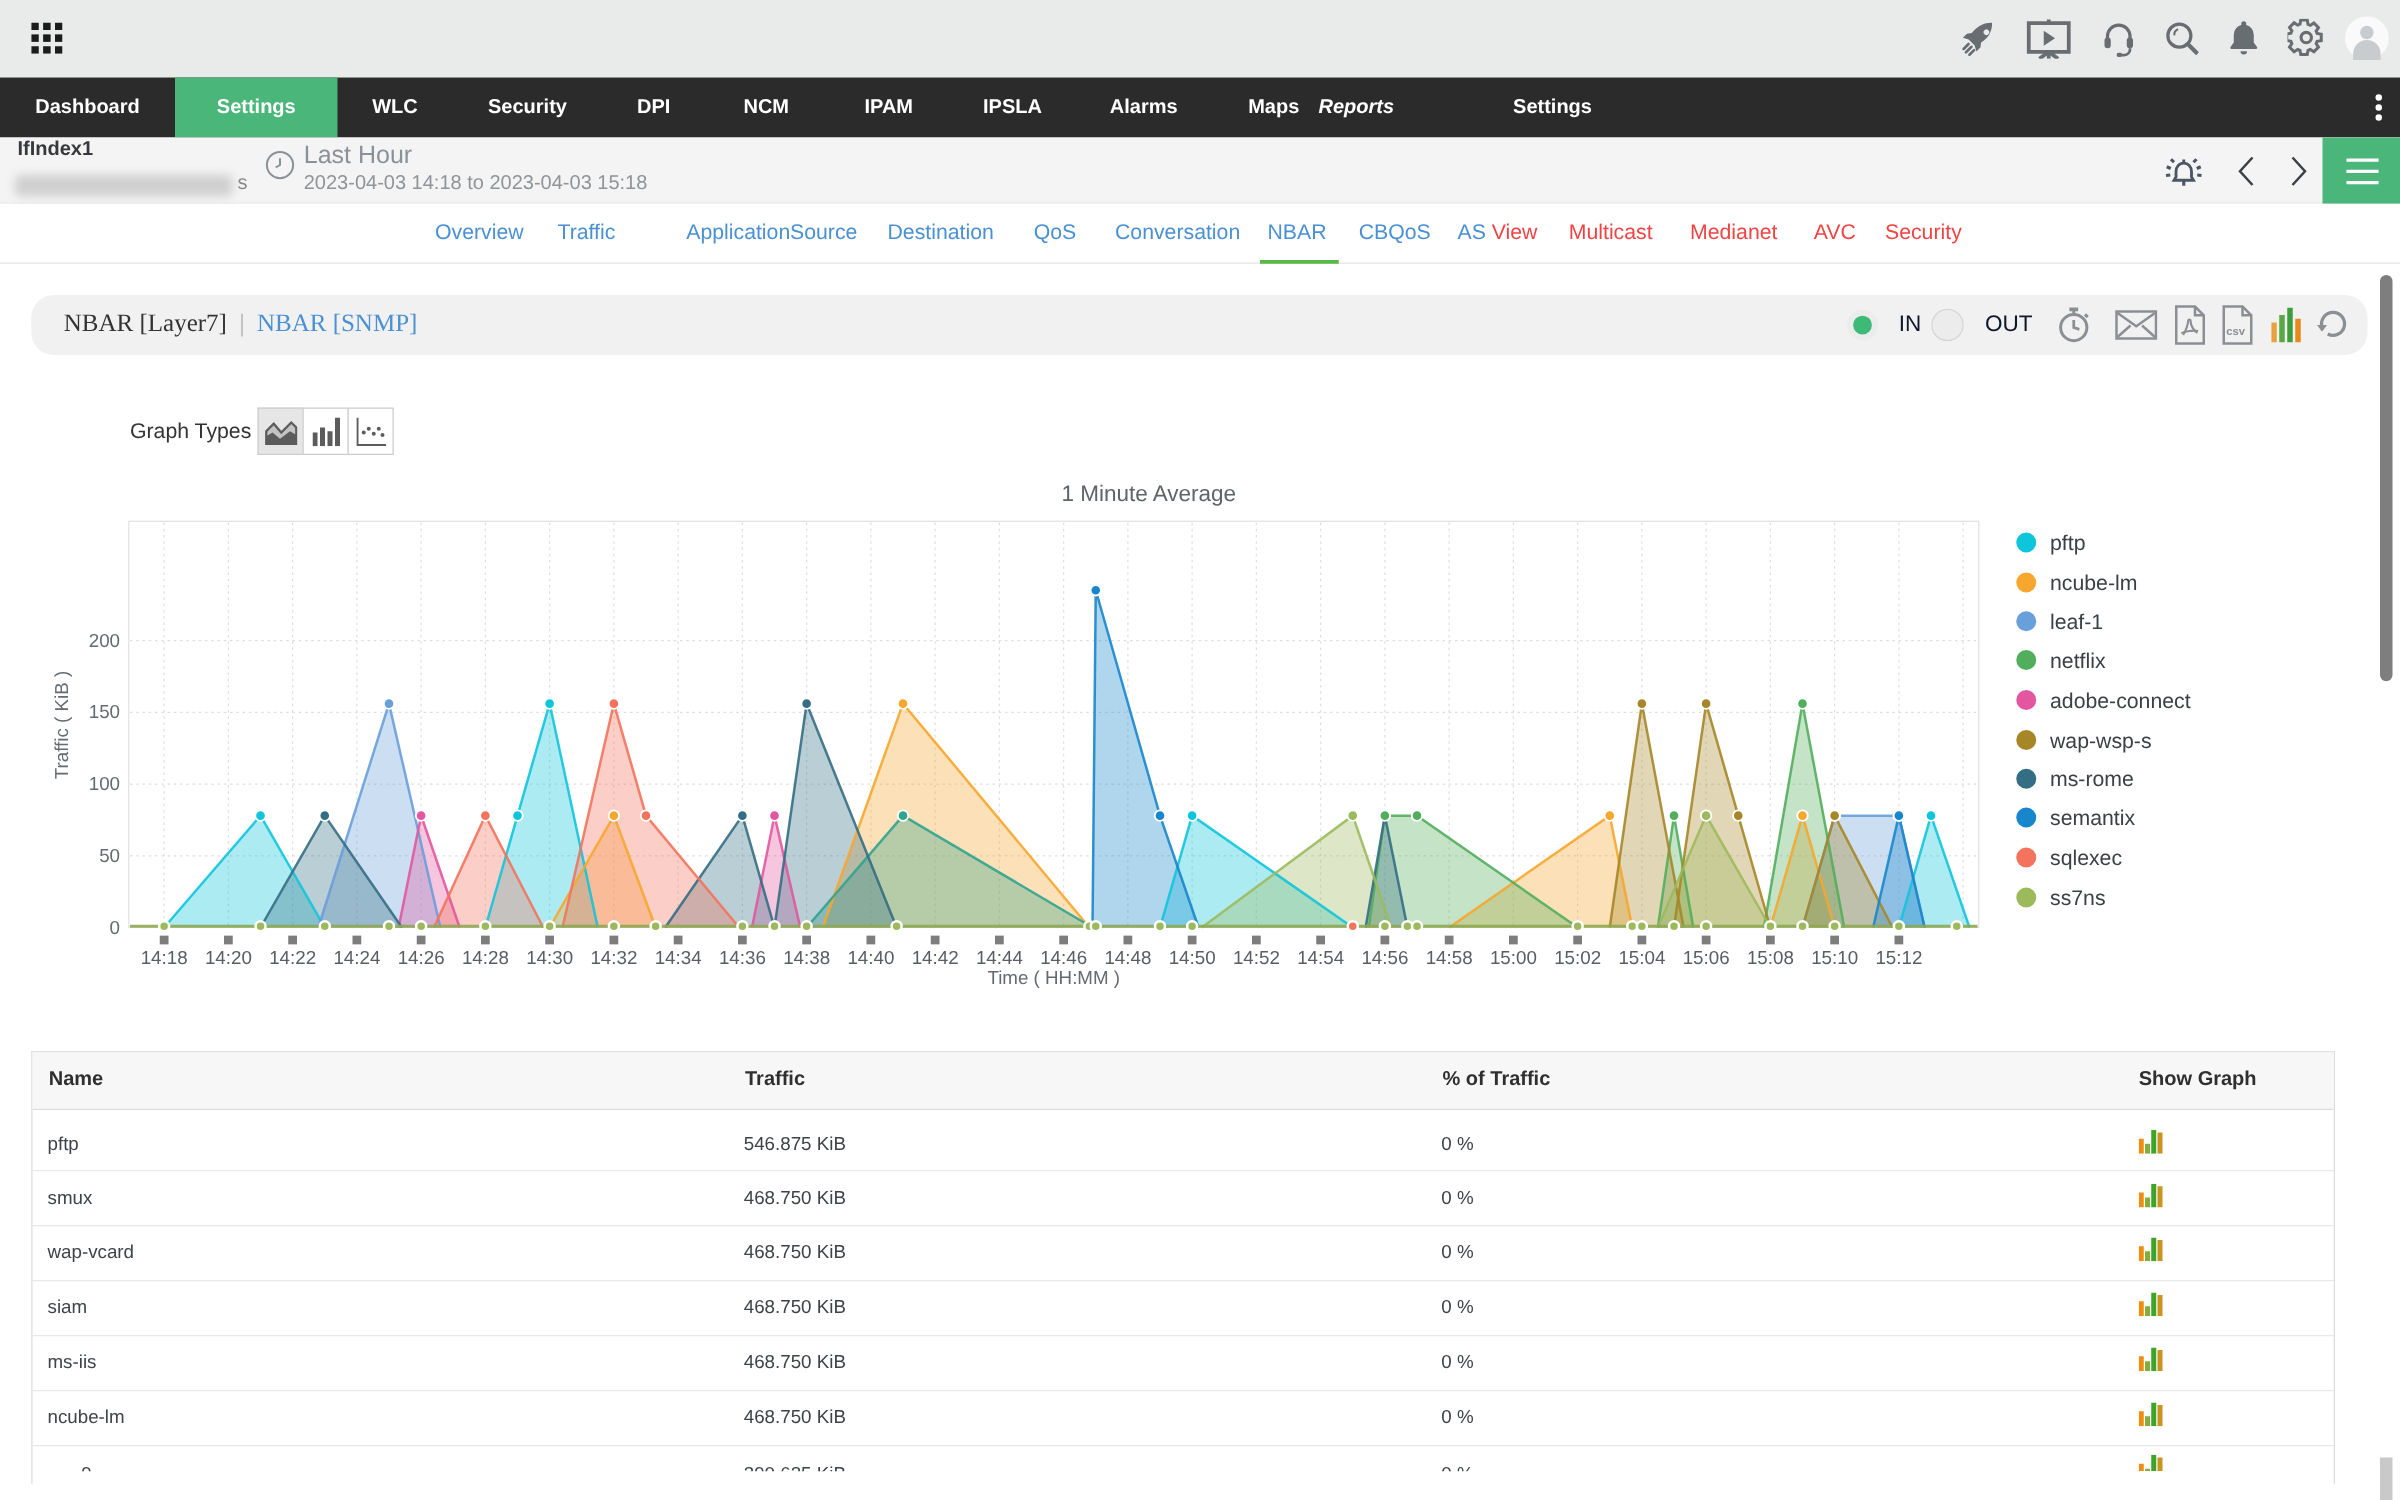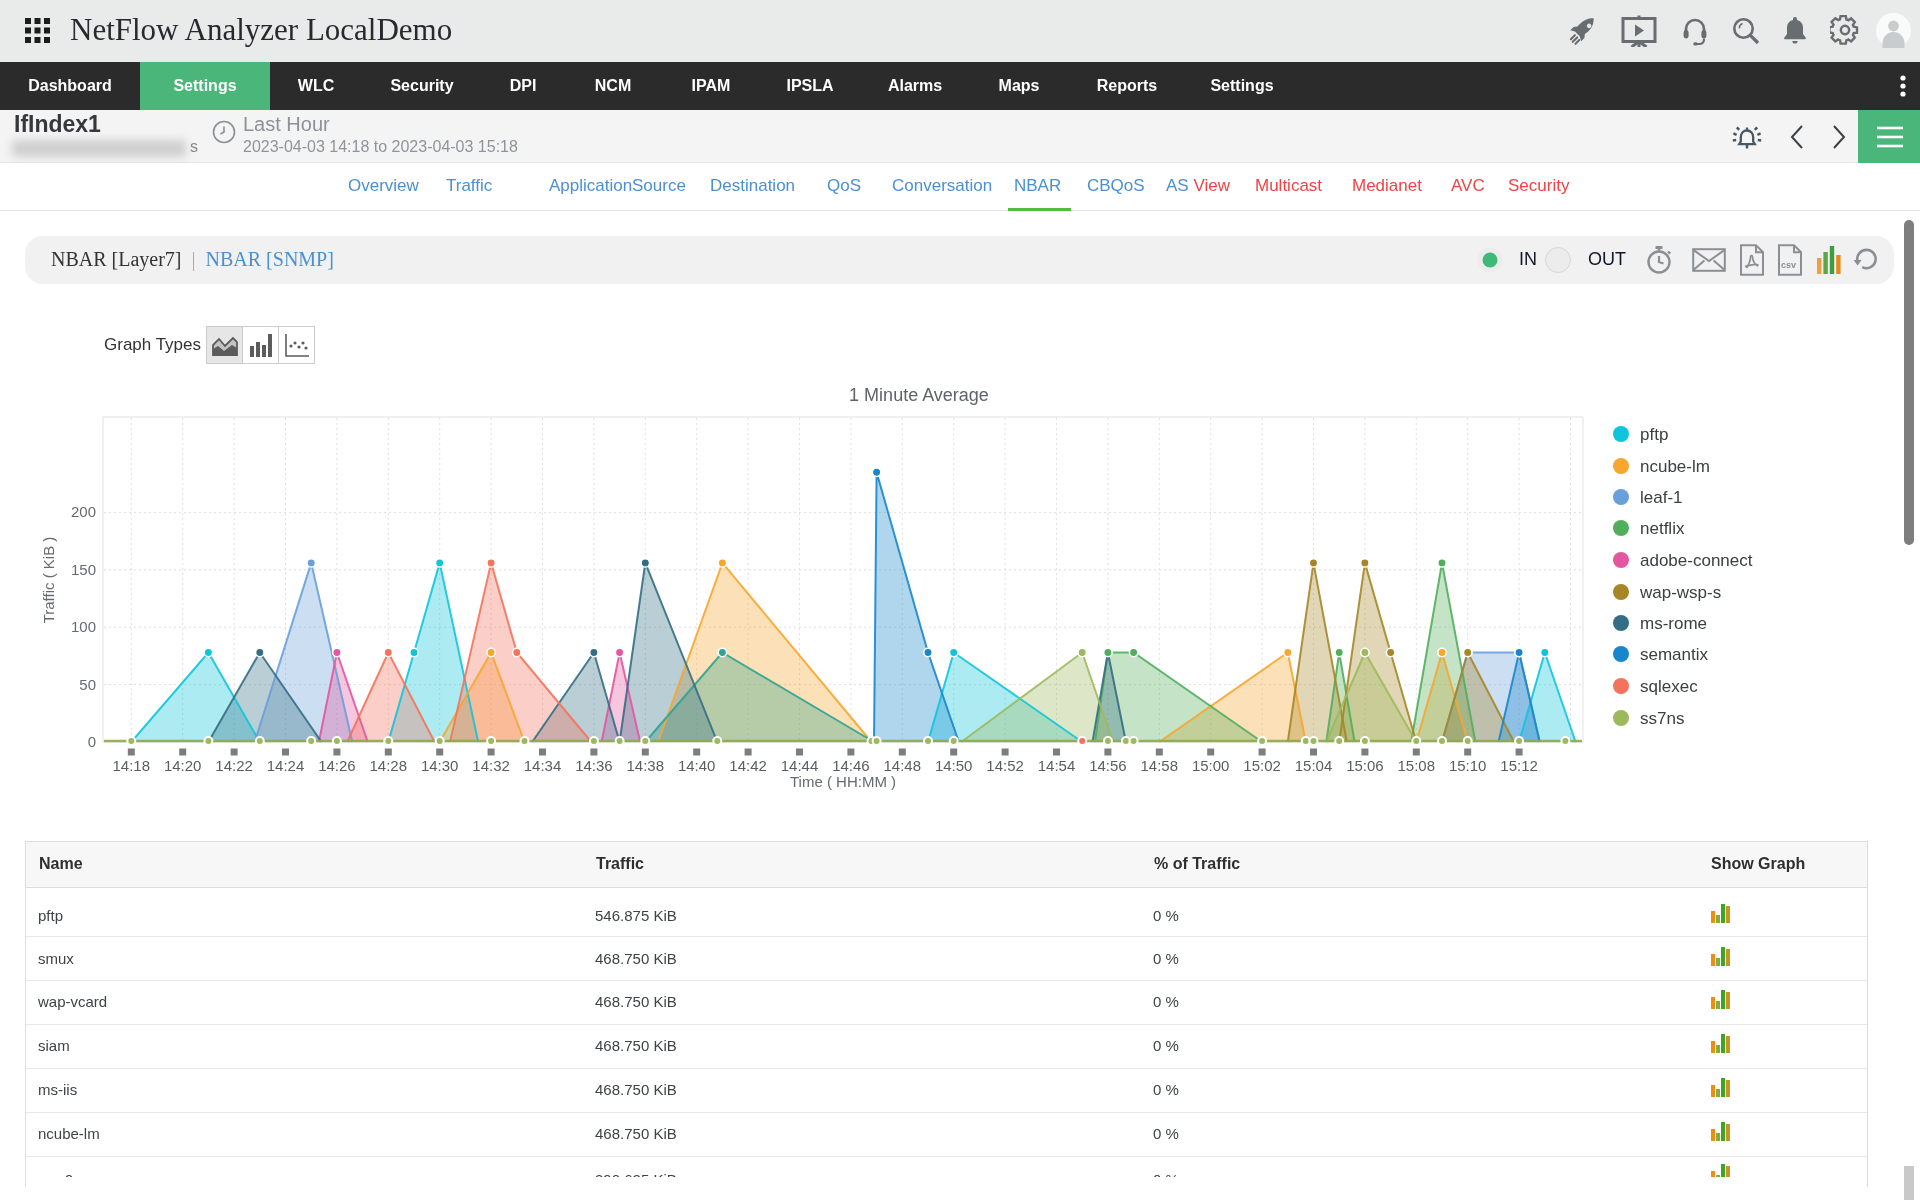--- a/index.html
+++ b/index.html
@@ -10,21 +10,21 @@
 #topbar { position:absolute; left:0; top:0; width:1920px; height:62px; background:#e9eaea; }
 #brand { position:absolute; left:70px; top:12px; font-family:"Liberation Serif", serif;
   font-size:31px; color:#26292e; }
 
 #nav { position:absolute; left:0; top:62px; width:1920px; height:48px; background:#2b2b2b; }
 .navitem { position:absolute; top:0; height:48px; line-height:48px; color:#fff;
   font-size:16px; font-weight:600; text-align:center; }
 #nav-inv { background:#4bb679; }
 
 #subhead { position:absolute; left:0; top:110px; width:1920px; height:53px; background:#f4f4f5; border-bottom:1px solid #e7e7e7; }
-#ifindex { position:absolute; left:14px; top:1px; font-size:23px; font-weight:bold; color:#36383b; }
+#ifindex { position:absolute; left:14px; top:1px; font-size:16px; font-weight:bold; color:#36383b; }
 #blurbox { position:absolute; left:12px; top:30px; width:174px; height:17px; background:#cfcfcf; filter:blur(4px); border-radius:4px; }
 #blurS { position:absolute; left:190px; top:28px; font-size:16px; color:#888; }
 #lasthour { position:absolute; left:243px; top:3px; font-size:20px; color:#8b9198; }
 #daterange { position:absolute; left:243px; top:28px; font-size:16px; color:#8f9499; }
 #greenbox { position:absolute; left:1858px; top:110px; width:62px; height:53px; background:#4bb679; }
 
 #tabs { position:absolute; left:0; top:163px; width:1920px; height:48px; background:#fff; border-bottom:1px solid #e3e3e3; }
 .tab { position:absolute; top:0; height:48px; line-height:46px; font-size:17px; color:#4a90d2; }
 .tabdark { color:#ef4444; }
 #nbar-underline { position:absolute; left:1008px; top:45px; width:63px; height:3px; background:#58b947; }
@@ -57,21 +57,20 @@
         <rect x="9.5" y="0" width="6" height="6"></rect>
         <rect x="19" y="0" width="6" height="6"></rect>
       <rect x="0" y="9.5" width="6" height="6"></rect>
         <rect x="9.5" y="9.5" width="6" height="6"></rect>
         <rect x="19" y="9.5" width="6" height="6"></rect>
       <rect x="0" y="19" width="6" height="6"></rect>
         <rect x="9.5" y="19" width="6" height="6"></rect>
         <rect x="19" y="19" width="6" height="6"></rect>
     </g>
   </svg>
-  <div id="brand">NetFlow Analyzer LocalDemo</div>
 
   <svg class="abs" style="left:1569px;top:17px" width="28" height="28" viewBox="0 0 24 24" fill="#686d72">
     <path d="M13.1 2.9c2.7-1.6 5.9-2 8-1.9.2 2.1-.3 5.3-1.9 8-1.2 2-3.1 4-5.6 5.6l-.4 3.3-2.8 2.8-1.2-4.1-4.1-4.1-4-1.2 2.8-2.8 3.3-.4C8.9 6 11 4.1 13.1 2.9z M15.9 6.2a1.9 1.9 0 1 0 2.7 2.7 1.9 1.9 0 0 0-2.7-2.7z"></path>
     <g stroke="#686d72" stroke-width="1.8" stroke-linecap="round">
       <line x1="7" y1="17.5" x2="3.2" y2="21.3"></line>
       <line x1="8.8" y1="19.8" x2="5.6" y2="23"></line>
       <line x1="5" y1="15.6" x2="1.6" y2="19"></line>
     </g>
   </svg>
   <svg class="abs" style="left:1620px;top:15px" width="38" height="32" viewBox="0 0 38 32" fill="none" stroke="#686d72">
@@ -112,21 +111,21 @@
   <div class="navitem" style="left:28px;width:84px;">Dashboard</div>
   <div class="navitem" id="nav-inv" style="left:140px;width:130px;">Settings</div>
   <div class="navitem" style="left:296px;width:40px;">WLC</div>
   <div class="navitem" style="left:388px;width:68px;">Security</div>
   <div class="navitem" style="left:506px;width:34px;">DPI</div>
   <div class="navitem" style="left:590px;width:46px;">NCM</div>
   <div class="navitem" style="left:686px;width:50px;">IPAM</div>
   <div class="navitem" style="left:784px;width:52px;">IPSLA</div>
   <div class="navitem" style="left:886px;width:58px;">Alarms</div>
   <div class="navitem" style="left:996px;width:46px;">Maps</div>
-  <div class="navitem" style="left:1094px;width:66px;">Reports</div>
+  <div class="navitem" style="left:1052px;width:66px;font-style:italic;">Reports</div>
   <div class="navitem" style="left:1208px;width:68px;">Settings</div>
   <svg class="abs" style="left:1897px;top:12px" width="12" height="24" viewBox="0 0 12 24" fill="#fff">
     <circle cx="6" cy="4" r="2.6"></circle>
       <circle cx="6" cy="12" r="2.6"></circle>
       <circle cx="6" cy="20" r="2.6"></circle>
   </svg>
 </div>
 
 <div id="subhead">
   <div id="ifindex">IfIndex1</div>

